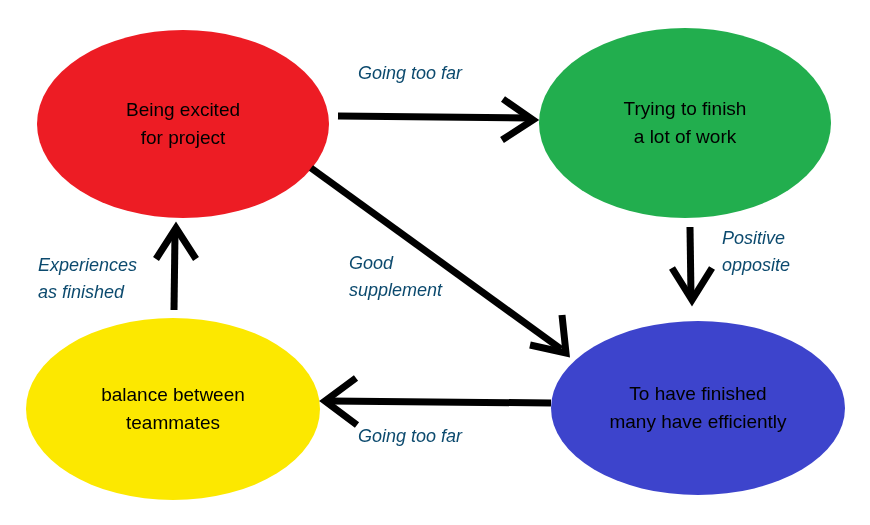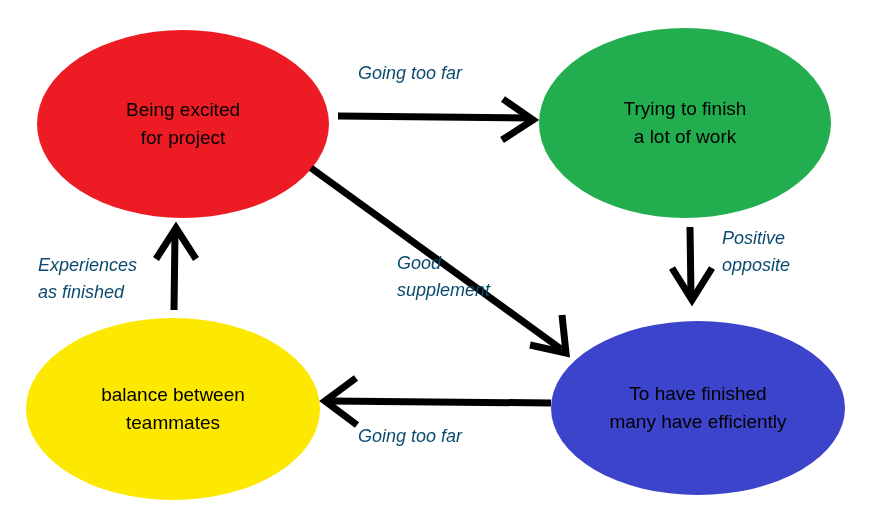--- a/index.html
+++ b/index.html
@@ -113,21 +113,21 @@
 
   <div class="edge-label" style="left:358px; top:60px;">
     <span>Going too far</span>
   </div>
 
   <div class="edge-label" style="left:722px; top:225px;">
     <span>Positive</span>
     <span>opposite</span>
   </div>
 
-  <div class="edge-label" style="left:349px; top:250px;margin-left:48px;">
+  <div class="edge-label" style="left:349px; top:250px;">
     <span>Good</span>
     <span>supplement</span>
   </div>
 
   <div class="edge-label" style="left:358px; top:423px;">
     <span>Going too far</span>
   </div>
 
   <div class="edge-label" style="left:38px; top:240px;margin-top:12px;">
     <span>Experiences</span>

